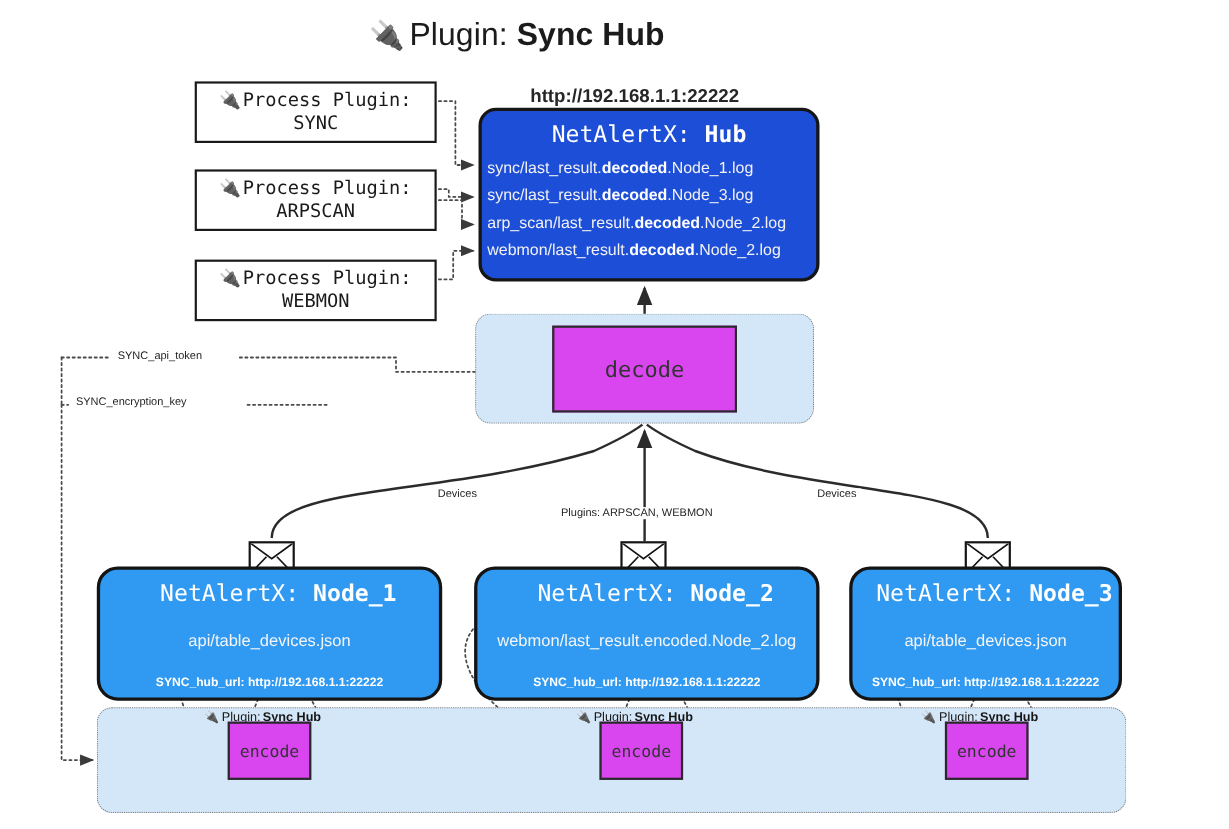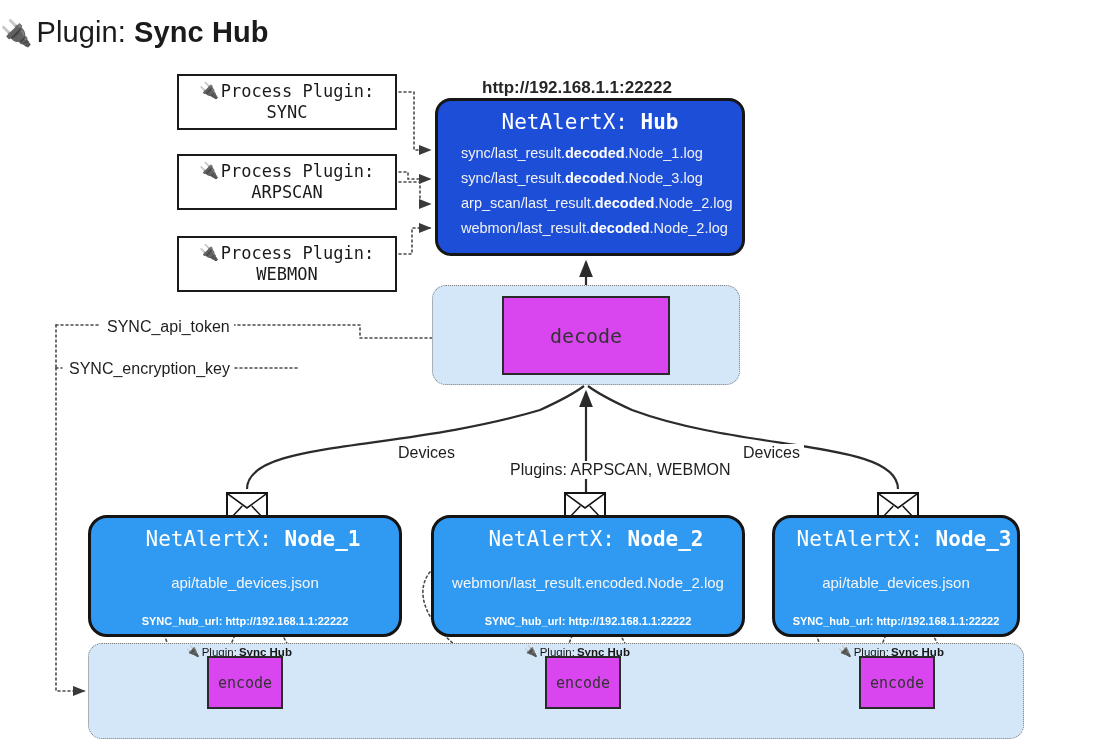--- a/index.html
+++ b/index.html
@@ -14,21 +14,21 @@
   #stage{position:relative;width:1117px;height:754px;}
 
   
   #wires{position:absolute;left:0;top:0;width:1117px;height:754px;pointer-events:none;}
   #wires .solid{fill:none;stroke:#2b2b2b;stroke-width:2.2;}
   #wires .dotted{fill:none;stroke:#4a4a4a;stroke-width:1.6;stroke-dasharray:2 3;stroke-linecap:round;}
 
   
   .title{
     position:absolute;left:0;top:16px;width:940px;
-    font-size:29px;color:#1b1b1b;
+    text-align:center;font-size:29px;color:#1b1b1b;
     letter-spacing:.1px;
   }
   .title .plug{font-size:26px;margin-right:4px;}
   .title b{font-weight:bold;}
 
   
   .proc{
     position:absolute;width:220px;height:56px;
     border:2.6px solid #1a1a1a;background:#ffffff;
     font-family:"DejaVu Sans Mono","Liberation Mono",monospace;
@@ -55,21 +55,21 @@
     display:flex;flex-direction:column;align-items:center;
     padding-top:9px;
   }
   #hub .hub-title{
     font-family:"DejaVu Sans Mono","Liberation Mono",monospace;
     font-size:21px;margin-bottom:7px;white-space:nowrap;
   }
   #hub .hub-title b{font-weight:bold;}
   #hub .logline{
     font-size:14.5px;line-height:1.72;white-space:nowrap;color:#f2f2f2;
-    align-self:flex-start;padding-left:23px;
+    align-self:flex-start;padding-left:5px;
   }
   #hub .logline b{font-weight:bold;color:#ffffff;}
 
   
   .lightbox{
     position:absolute;background:#d4e7f8;
     border:1.7px dotted #7b7b7b;border-radius:14px;box-sizing:border-box;
   }
   #decode-wrap{left:432px;top:285px;width:308px;height:100px;}
   #bottom-wrap{left:88px;top:643px;width:936px;height:96px;}
@@ -120,21 +120,21 @@
     position:absolute;top:492px;width:42px;height:31px;
     background:#ffffff;border:2px solid #141414;box-sizing:border-box;
   }
   .env svg{display:block;width:100%;height:100%;}
   #env-1{left:226px;}
   #env-2{left:564px;}
   #env-3{left:877px;}
 
   
   .elabel{
-    position:absolute;font-size:16px;color:#1e1e1e;background:#ffffff;
+    position:absolute;font-size:10px;color:#1e1e1e;background:#ffffff;
     padding:0 4px;white-space:nowrap;
   }
   #lab-dev-l{left:394px;top:444px;}
   #lab-dev-r{left:739px;top:444px;}
   #lab-plugins{left:506px;top:461px;}
   #lab-token{left:103px;top:318px;}
   #lab-enckey{left:65px;top:360px;}
 </style>
 </head>
 <body>

